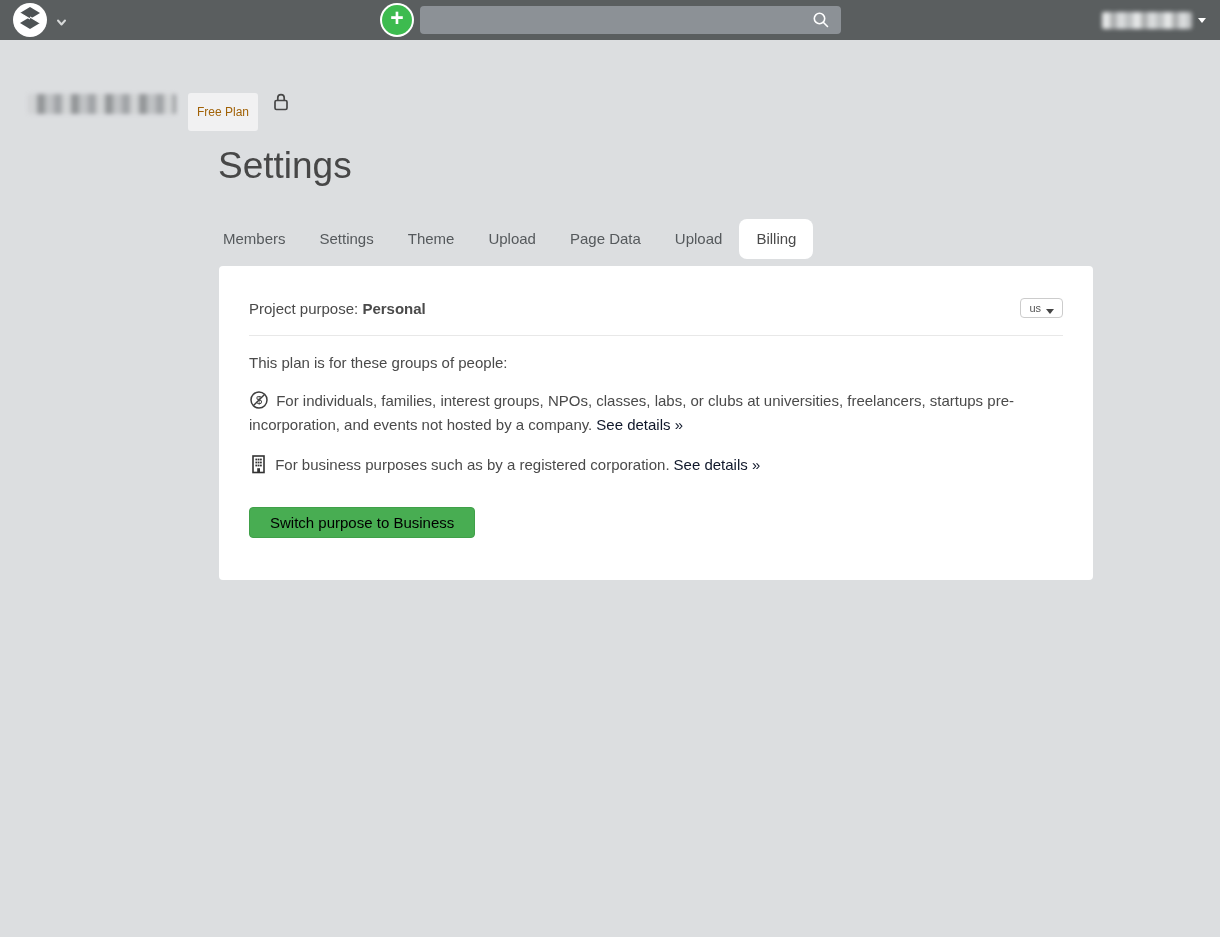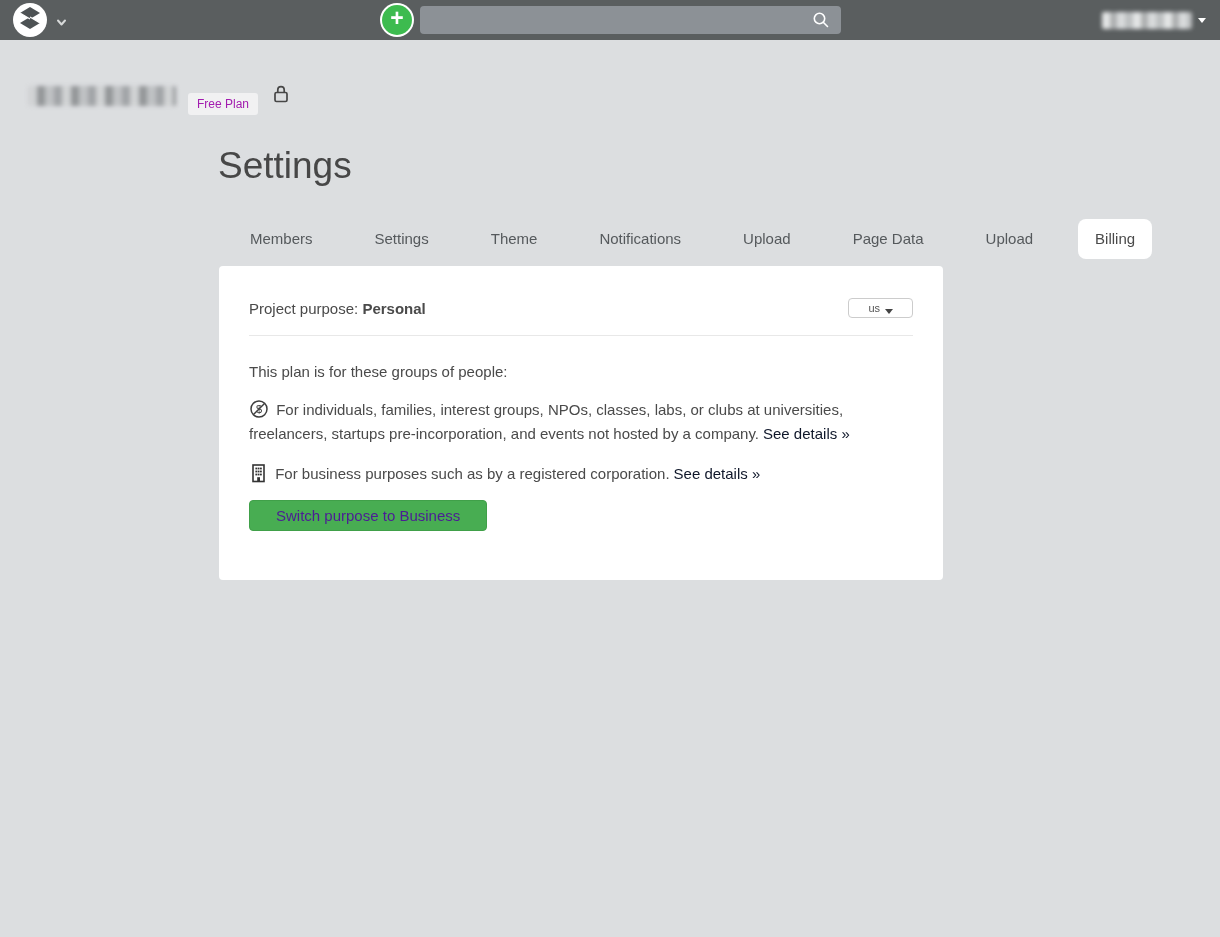--- a/index.html
+++ b/index.html
@@ -59,71 +59,70 @@
     position:absolute; left:28px; top:77px;
     display:flex; align-items:center; gap:12px;
   }
   .project-name-redacted {
     width:148px; height:20px;
     background-image:
       repeating-linear-gradient(90deg, rgba(255,255,255,.45) 0 9px, rgba(0,0,0,.13) 9px 17px, rgba(255,255,255,.25) 17px 26px, rgba(0,0,0,.05) 26px 34px),
       linear-gradient(#aaadb0,#aaadb0);
   }
   .plan-badge {
-    background:#f1f1f2; color:#a21caf; font-size:12px;
-    padding:4px 9px; border-radius:3px; white-space:nowrap;margin-top:16px;
+    background:#f1f1f2; color:#a16207; font-size:12px;
+    padding:12px 9px; border-radius:3px; white-space:nowrap;margin-top:16px;
   }
   
   .page-title {
     position:absolute; left:218px; top:145px;
     font-size:37px; font-weight:400; color:#474747;
   }
   
   .tabs {
-    position:absolute; left:233px; top:219px; height:40px;
+    position:absolute; left:206px; top:219px; height:40px;
     display:flex;
-    gap:28px;
   }
   .tab {
     height:40px; line-height:40px; padding:0 17px;
     font-size:15px; color:#55595c; cursor:pointer; white-space:nowrap;
   }
   .tab.active {
     background:#ffffff; border-radius:8px; color:#4a4a4a;
   }
   
   .card {
-    position:absolute; left:219px; top:266px; width:724px; height:314px;
+    position:absolute; left:219px; top:266px; width:874px; height:314px;
     background:#ffffff; border-radius:4px;
     padding:30px;
     font-size:15px; color:#4a4a4a;
   }
   .purpose-row {
     display:flex; align-items:center; justify-content:space-between; height:24px;
   }
   .purpose-label b { font-weight:bold; }
   .locale-btn {
     background:#ffffff; border:1px solid #cccccc; border-radius:4px;
-    font-size:11px; color:#555555; padding:3px 19px; cursor:pointer;
+    font-size:11px; color:#555555; padding:3px 8px; cursor:pointer;
     display:flex; align-items:flex-end; gap:5px;
   }
   .locale-caret {
     width:0; height:0; border-left:4px solid transparent; border-right:4px solid transparent;
     border-top:5px solid #444444;
   }
   .divider { border:none; border-top:1px solid #e8e8e8; margin-top:15px; }
-  .intro { margin-top:27px; }
+  .intro { margin-top:18px; }
   .plan-item { margin-top:19px; line-height:20px; }
   .plan-item .item-icon { vertical-align:-4px; margin-right:3px; }
   .see-details { color:#0f172a; text-decoration:none; margin-left:4px; cursor:pointer; }
   .warning { margin-top:19px; }
   .switch-btn {
-    display:inline-block; margin-top:12px;
+    display:inline-block; margin-top:28px;
     background:#48ad52; border:1px solid #40a049; border-radius:4px;
-    color:#4c1d95; font-size:15px; padding:6px 26px; cursor:pointer;
+    color:#000000; font-size:15px; padding:6px 20px; cursor:pointer;
     font-family:inherit;
   }
 </style>
 </head>
 <body>
 
 <div class="topbar">
   <div class="logo-circle">
     <span>
       <svg width="24" height="24" viewBox="0 0 24 24">
@@ -165,21 +164,20 @@
     </svg>
   </span>
 </div>
 
 <h1 class="page-title">Settings</h1>
 
 <div class="tabs">
   <div class="tab">Members</div>
   <div class="tab">Settings</div>
   <div class="tab">Theme</div>
-  <div class="tab">Notifications</div>
   <div class="tab">Upload</div>
   <div class="tab">Page Data</div>
   <div class="tab">Upload</div>
   <div class="tab active">Billing</div>
 </div>
 
 <div class="card">
 
   <div class="purpose-row">
     <span class="purpose-label">

